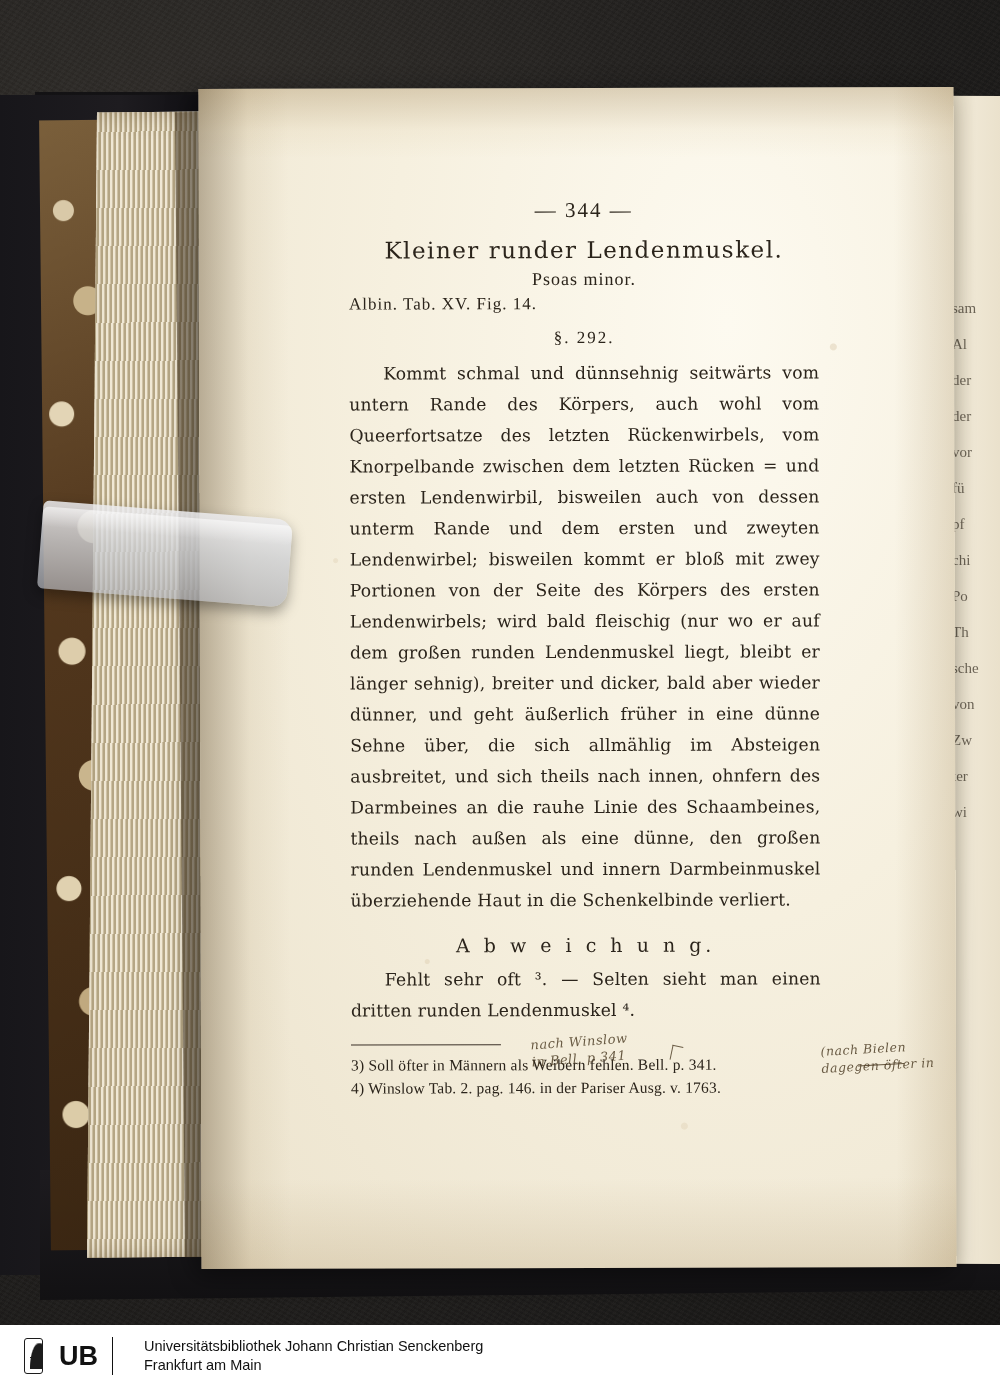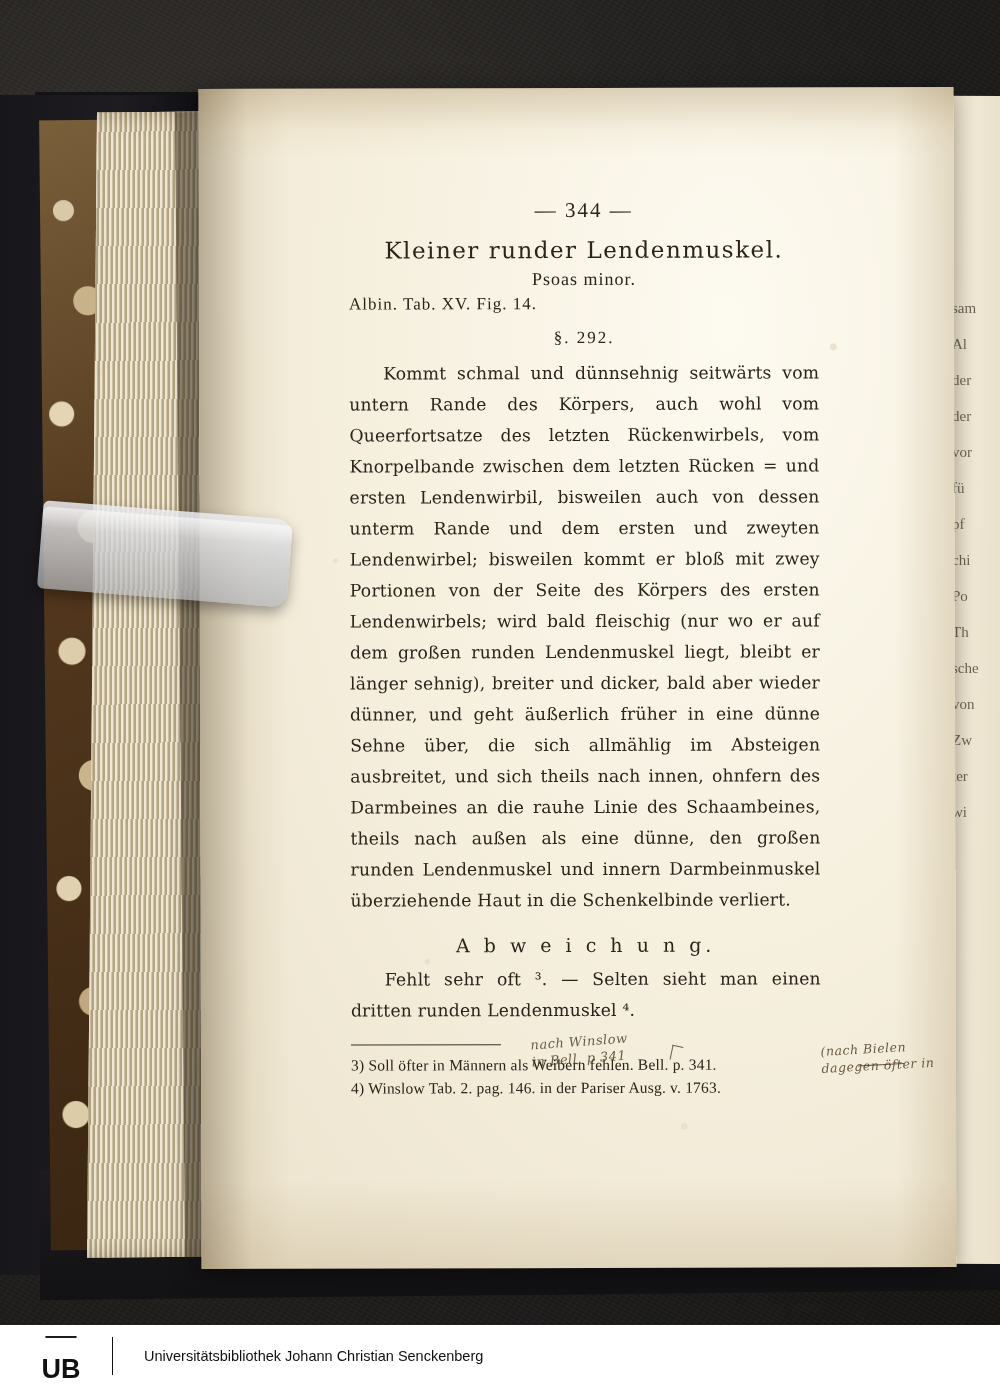--- a/index.html
+++ b/index.html
@@ -285,21 +285,21 @@
     width: 1000px; height: 62px;
     background: #ffffff;
     display: flex;
     align-items: center;
     gap: 14px;
     padding-left: 24px;
     box-sizing: border-box;
   }
   .ub-logo {
     width: 74px; height: 40px;
-    display: flex; align-items: center; gap: 16px; flex-direction: column;
+    display: flex; align-items: center; gap: 16px;
   }
   .ub-seal {
     width: 30px; height: 34px;
     border: 1px solid #1c1c1c;
     border-radius: 3px;
     position: relative;
     background: #fff;
     overflow: hidden;
   }
   .ub-seal::before {
@@ -399,16 +399,17 @@
   </div>
 
   <div class="footer">
     <div class="ub-logo">
       <div class="ub-seal"></div>
       <div class="ub-text">UB</div>
     </div>
     <div class="footer-divider"></div>
     <div class="footer-lines">
       <div>Universitätsbibliothek Johann Christian Senckenberg</div>
+      <div>Frankfurt am Main</div>
     </div>
   </div>
 
 </div>
 
 </body></html>

